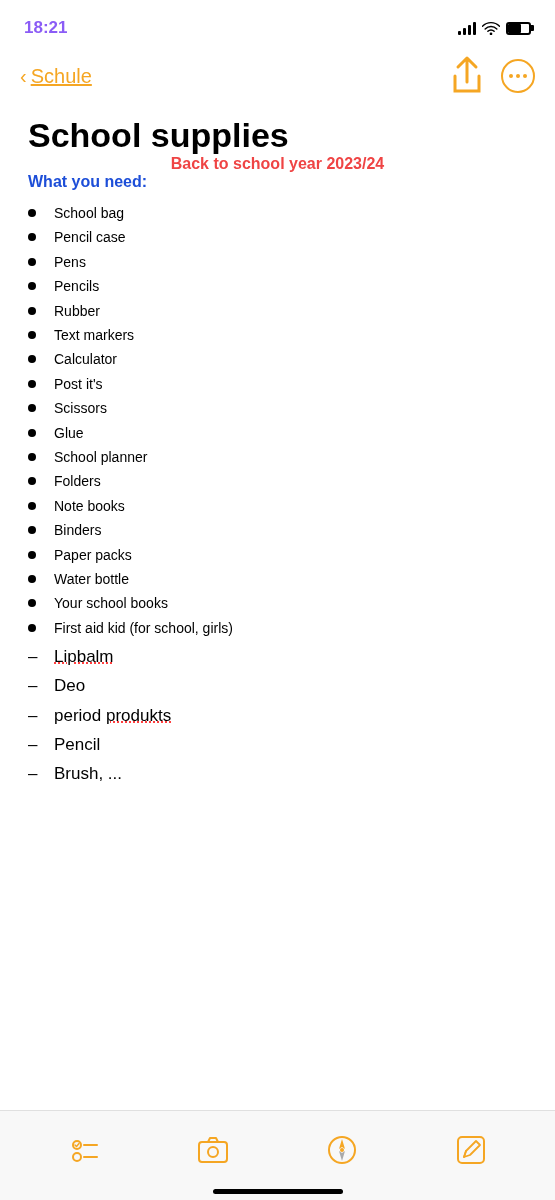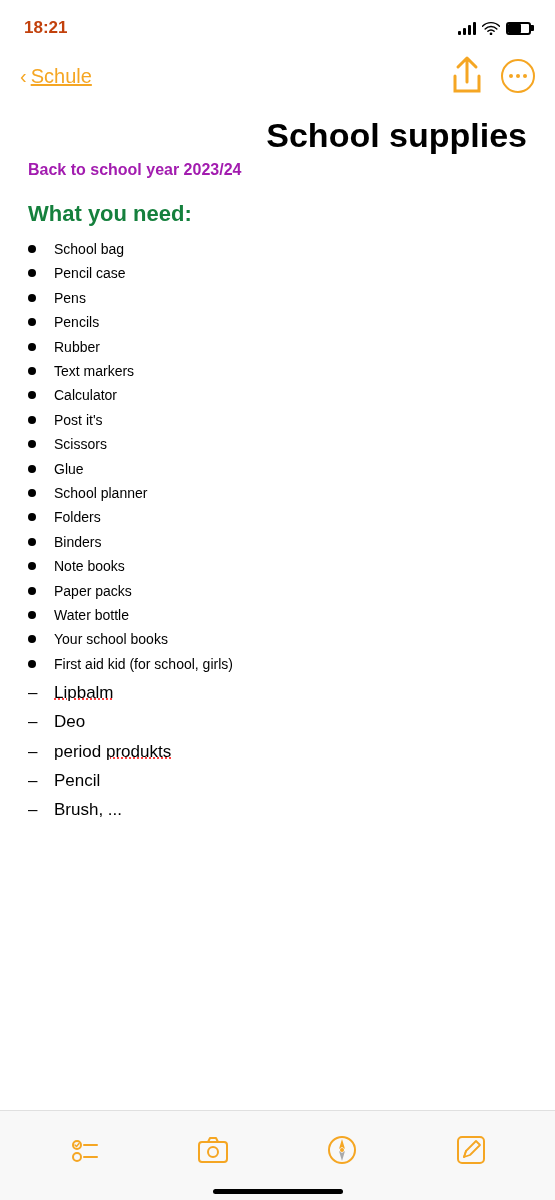--- a/index.html
+++ b/index.html
@@ -18,21 +18,21 @@
       display: flex;
       justify-content: space-between;
       align-items: center;
       padding: 14px 24px 8px 24px;
       height: 50px;
     }
 
     .status-time {
       font-size: 17px;
       font-weight: 600;
-      color: #c2410c;
+      color: #8b5cf6;
     }
 
     .status-icons {
       display: flex;
       align-items: center;
       gap: 6px;
     }
 
     .signal-bars {
       display: flex;
@@ -136,35 +136,33 @@
     
     .content {
       padding: 10px 28px 20px 28px;
     }
 
     .page-title {
       font-size: 34px;
       font-weight: 800;
       color: #000;
       line-height: 1.15;
-      margin-bottom: 6px;
-      text-align: right;
     }
 
     .page-subtitle {
       font-size: 16px;
       font-weight: 700;
-      color: #a21caf;
-      margin-bottom: 22px;
+      color: #ef4444;
+      text-align: center;
     }
 
     .section-heading {
-      font-size: 22px;
+      font-size: 16px;
       font-weight: 700;
-      color: #15803d;
+      color: #1d4ed8;
       margin-bottom: 10px;
     }
 
     .bullet-list {
       list-style: none;
       padding: 0;
       margin: 0 0 0 0;
     }
 
     .bullet-list li {
@@ -353,25 +351,25 @@
     <li>
         <span class="bullet-dot"></span>
         <span>School planner</span>
       </li>
     <li>
         <span class="bullet-dot"></span>
         <span>Folders</span>
       </li>
     <li>
         <span class="bullet-dot"></span>
+        <span>Note books</span>
+      </li>
+    <li>
+        <span class="bullet-dot"></span>
         <span>Binders</span>
-      </li>
-    <li>
-        <span class="bullet-dot"></span>
-        <span>Note books</span>
       </li>
     <li>
         <span class="bullet-dot"></span>
         <span>Paper packs</span>
       </li>
     <li>
         <span class="bullet-dot"></span>
         <span>Water bottle</span>
       </li>
     <li>

